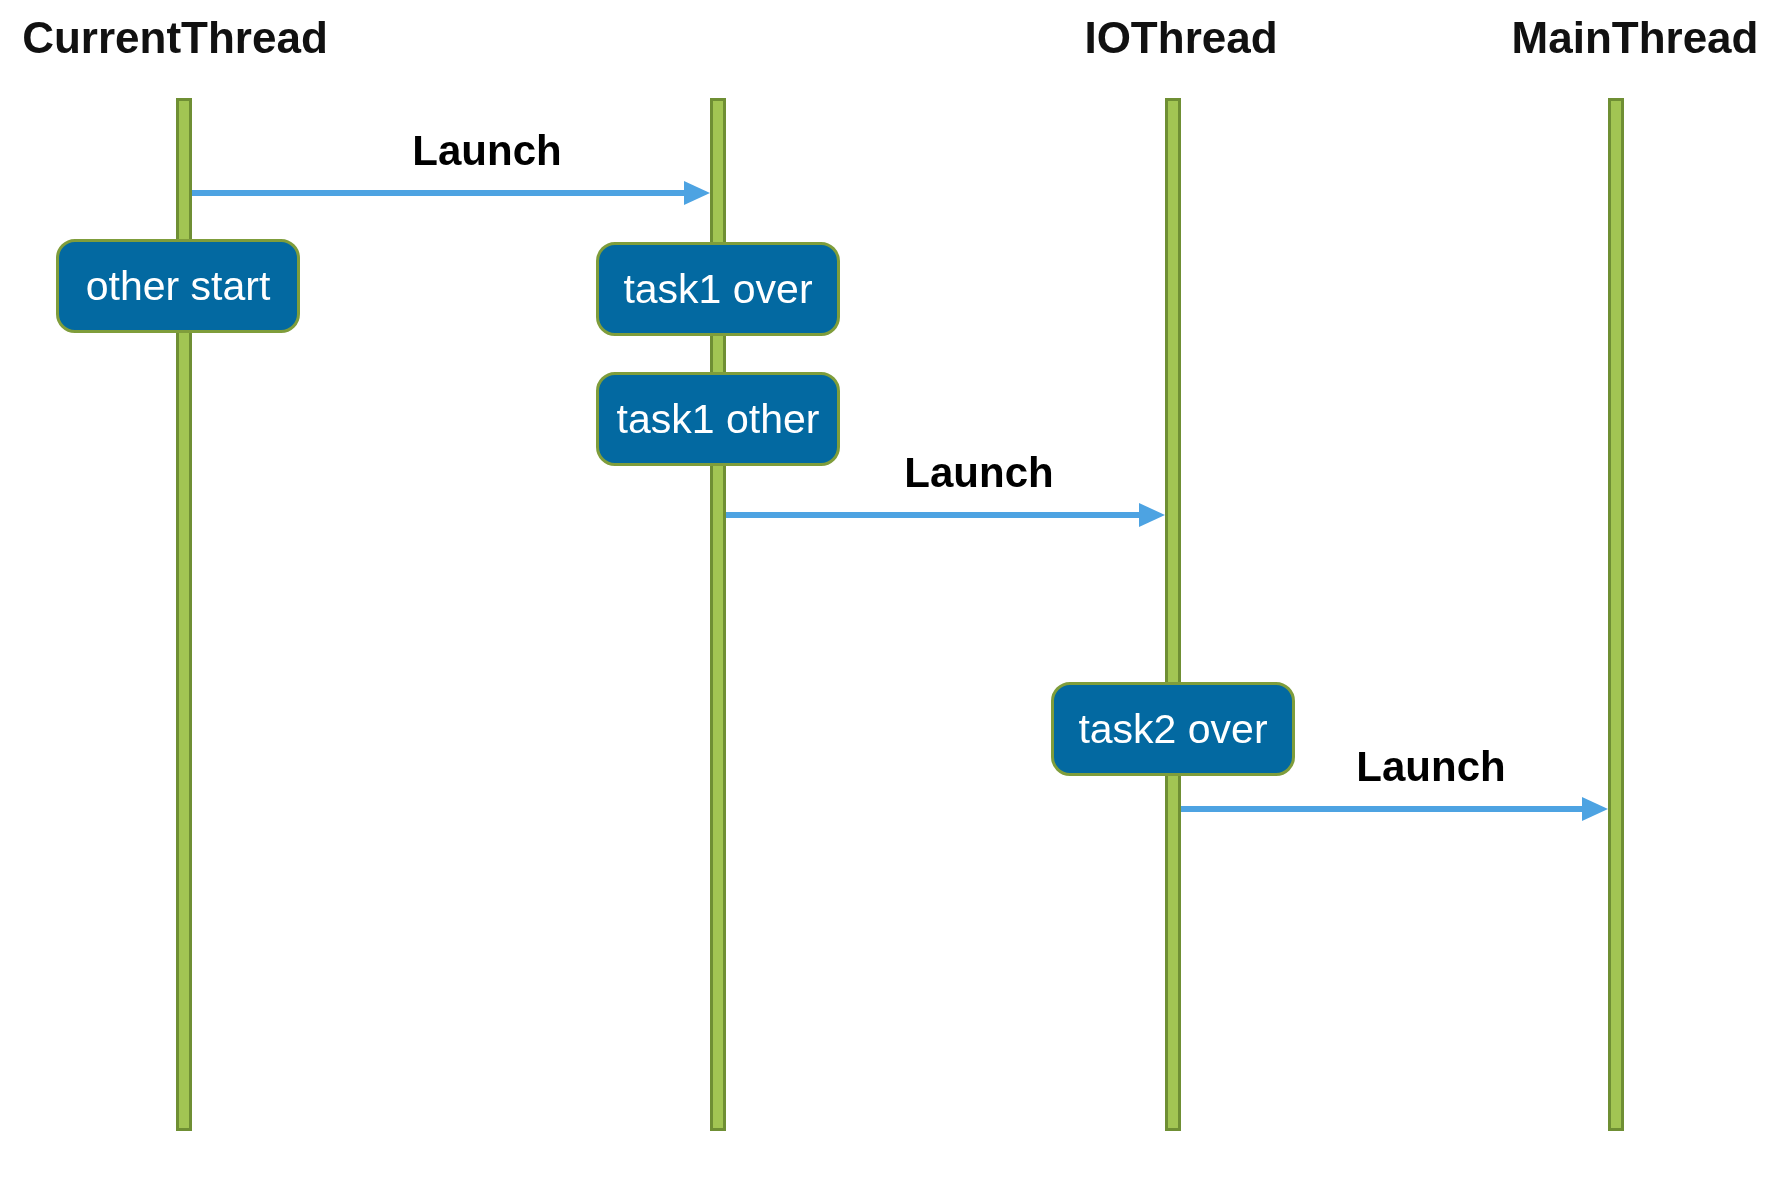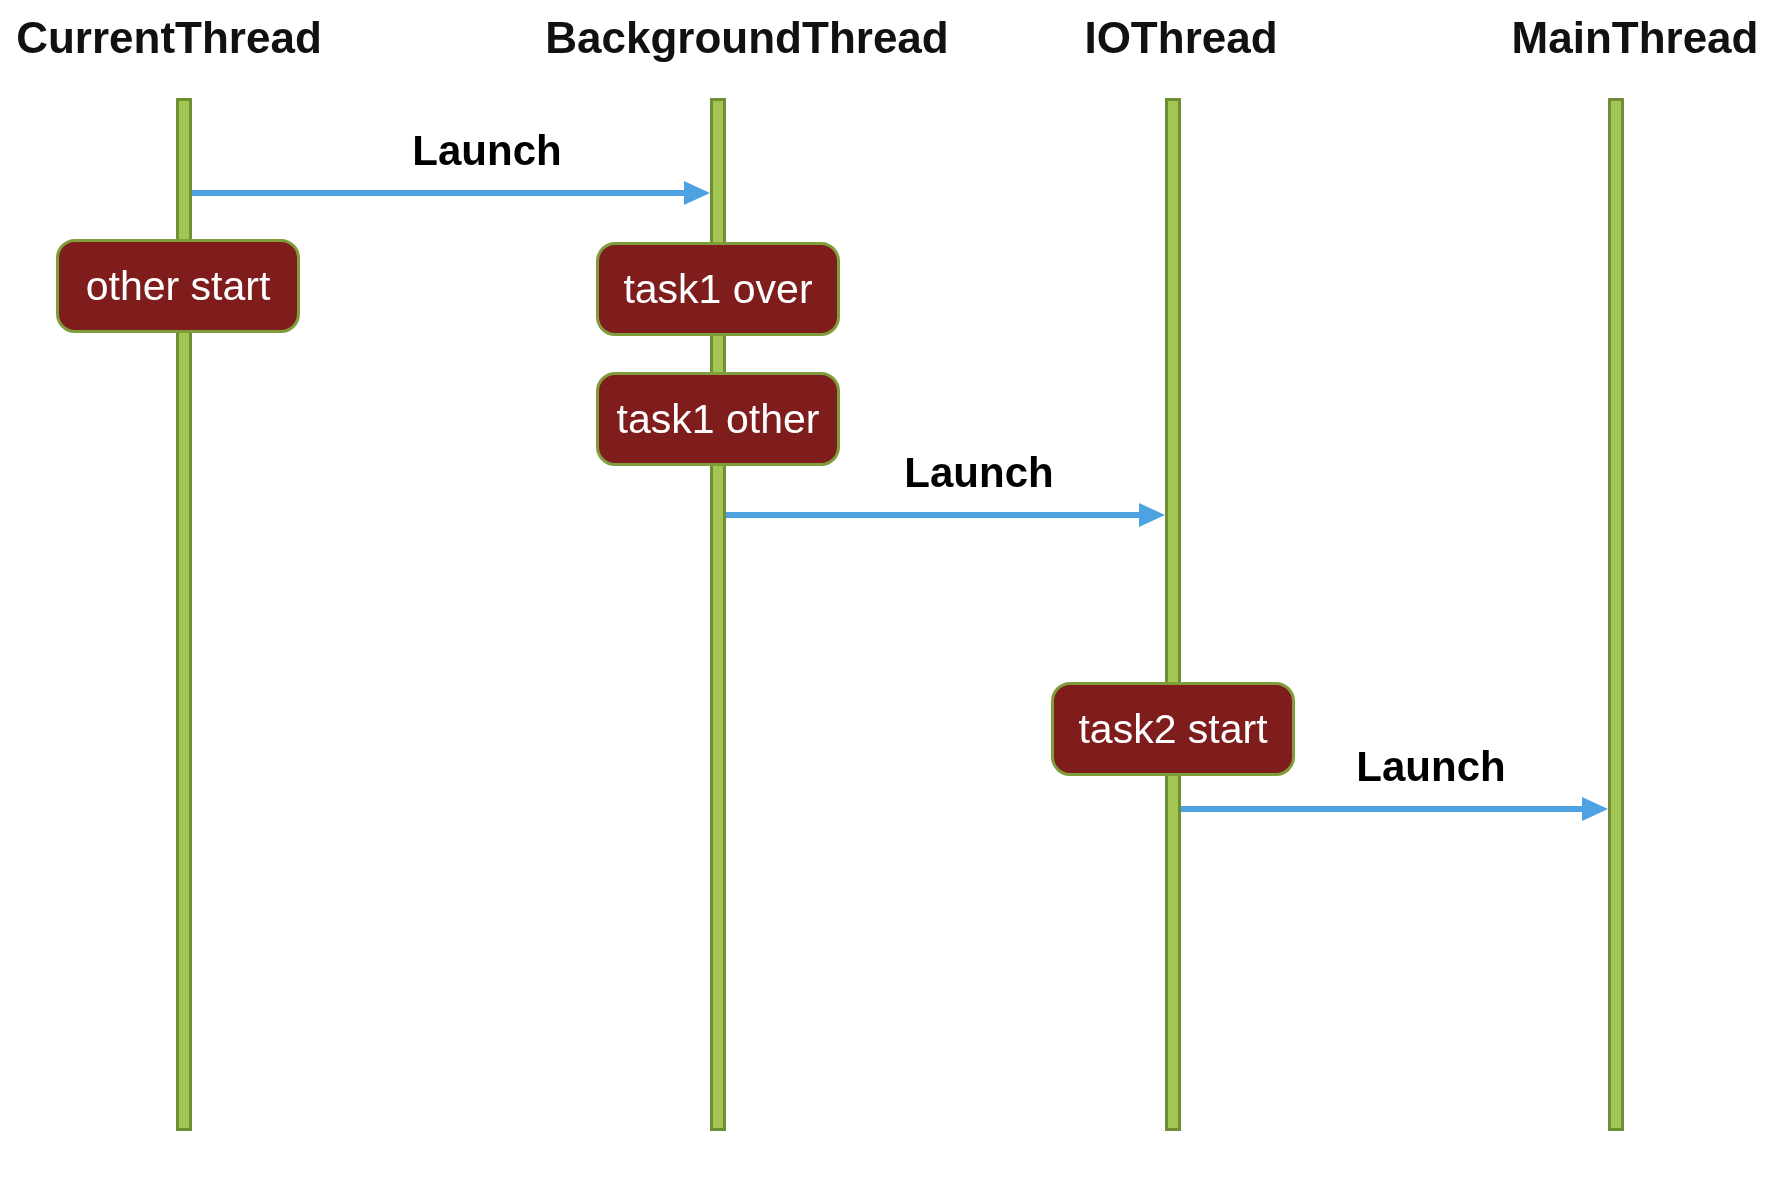--- a/index.html
+++ b/index.html
@@ -28,21 +28,21 @@
     width: 16px;
     box-sizing: border-box;
     background: #a2c553;
     border: 3px solid #6f8f34;
   }
   .task-box {
     position: absolute;
     width: 244px;
     height: 94px;
     box-sizing: border-box;
-    background: #7f1d1d;
+    background: #0369a1;
     border: 3px solid #7f9d3b;
     border-radius: 19px;
     display: flex;
     align-items: center;
     justify-content: center;
   }
   .task-box span {
     color: #ffffff;
     font-size: 41px;
     font-weight: 400;
@@ -70,22 +70,21 @@
     white-space: nowrap;
     line-height: 1.1;
     margin-left: 40px;
   }
 </style>
 </head>
 <body>
 
 <div class="diagram">
 
-  <div class="thread-title" style="left:169px">CurrentThread</div>
-  <div class="thread-title" style="left:747px">BackgroundThread</div>
+  <div class="thread-title" style="left:175px">CurrentThread</div>
   <div class="thread-title" style="left:1181px">IOThread</div>
   <div class="thread-title" style="left:1635px">MainThread</div>
 
   <div class="lifeline" style="left:176px"></div>
   <div class="lifeline" style="left:710px"></div>
   <div class="lifeline" style="left:1165px"></div>
   <div class="lifeline" style="left:1608px"></div>
 
   <div class="msg-label" style="left:447px; top:128px">Launch</div>
   <div class="msg-line" style="left:192px; top:190px; width:492px"></div>
@@ -104,17 +103,17 @@
   </div>
 
   <div class="task-box" style="left:596px; top:242px">
     <span>task1 over</span>
   </div>
   <div class="task-box" style="left:596px; top:372px">
     <span>task1 other</span>
   </div>
 
   <div class="task-box" style="left:1051px; top:682px">
-    <span>task2 start</span>
+    <span>task2 over</span>
   </div>
 
 
 </div>
 
 </body></html>

